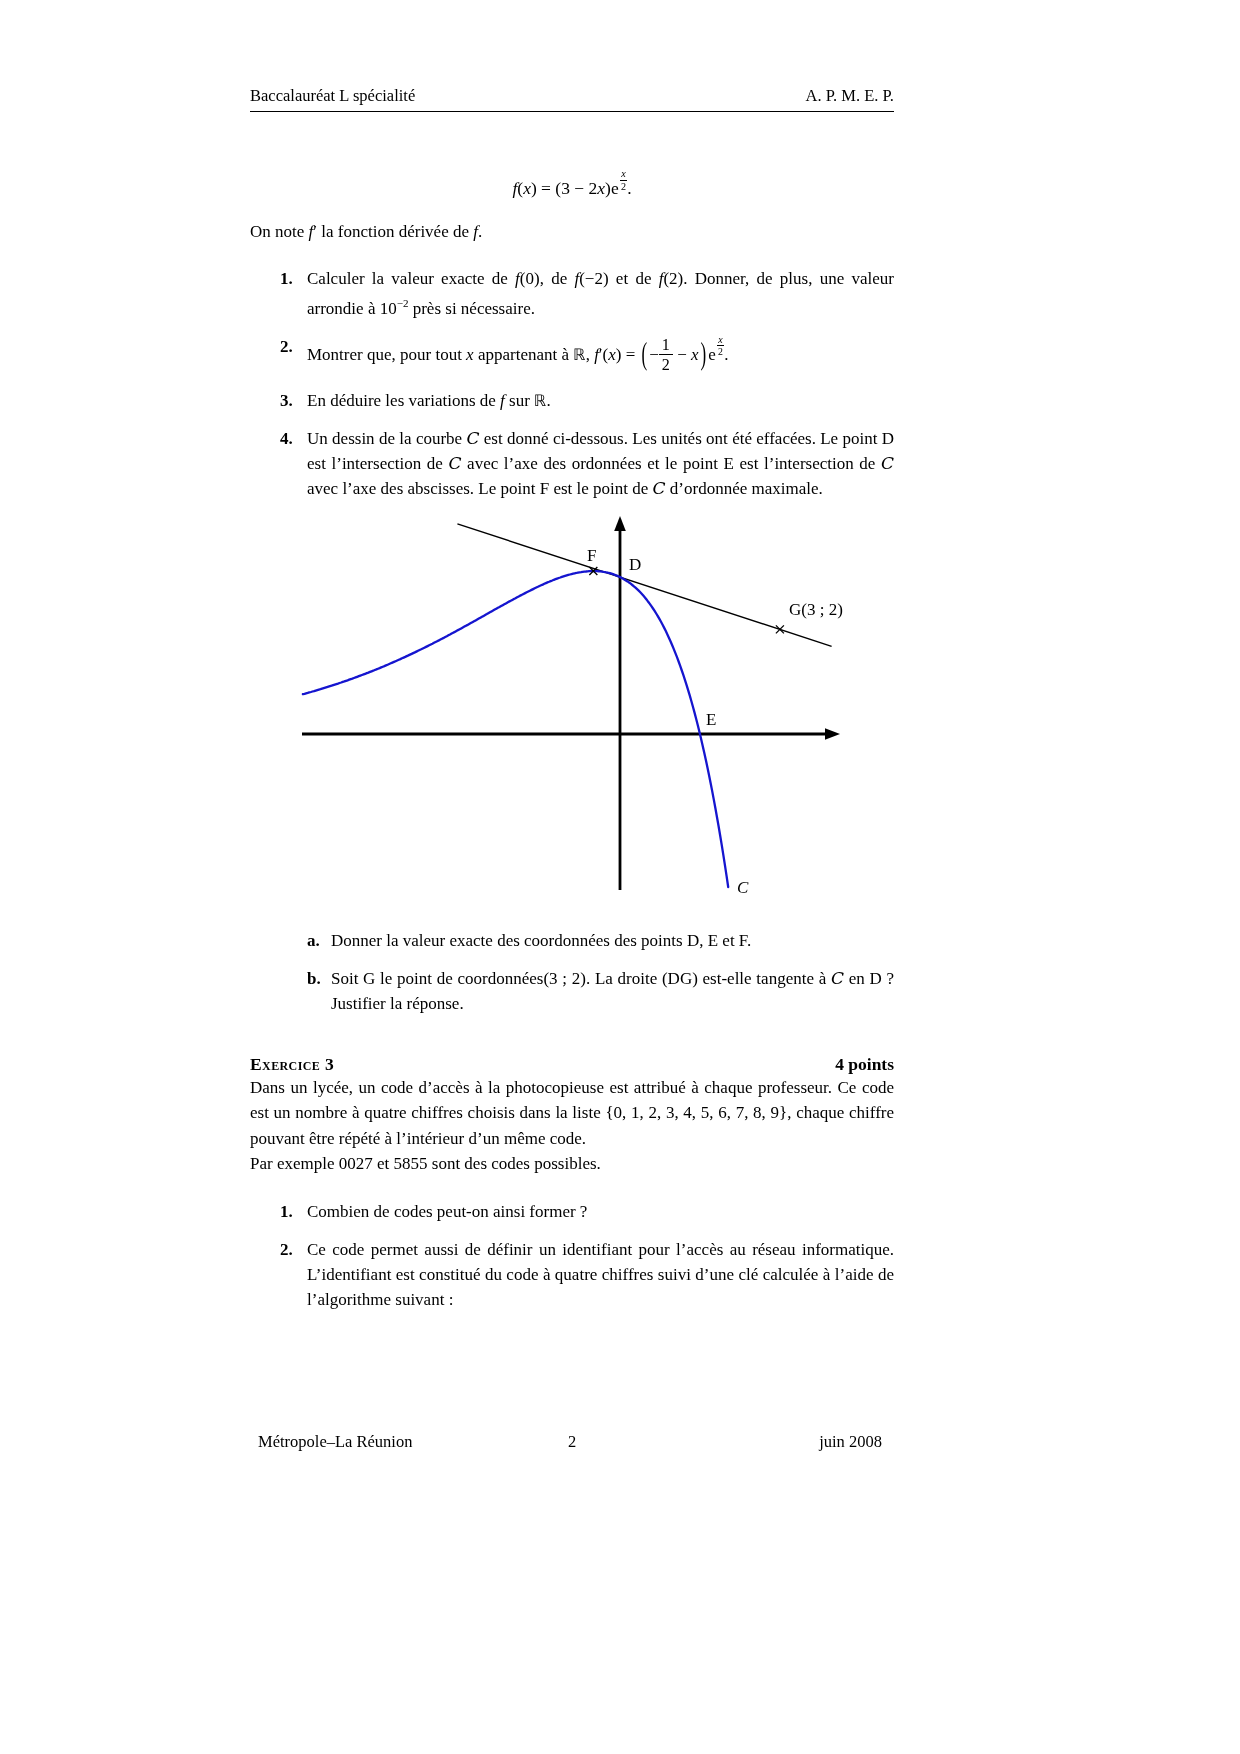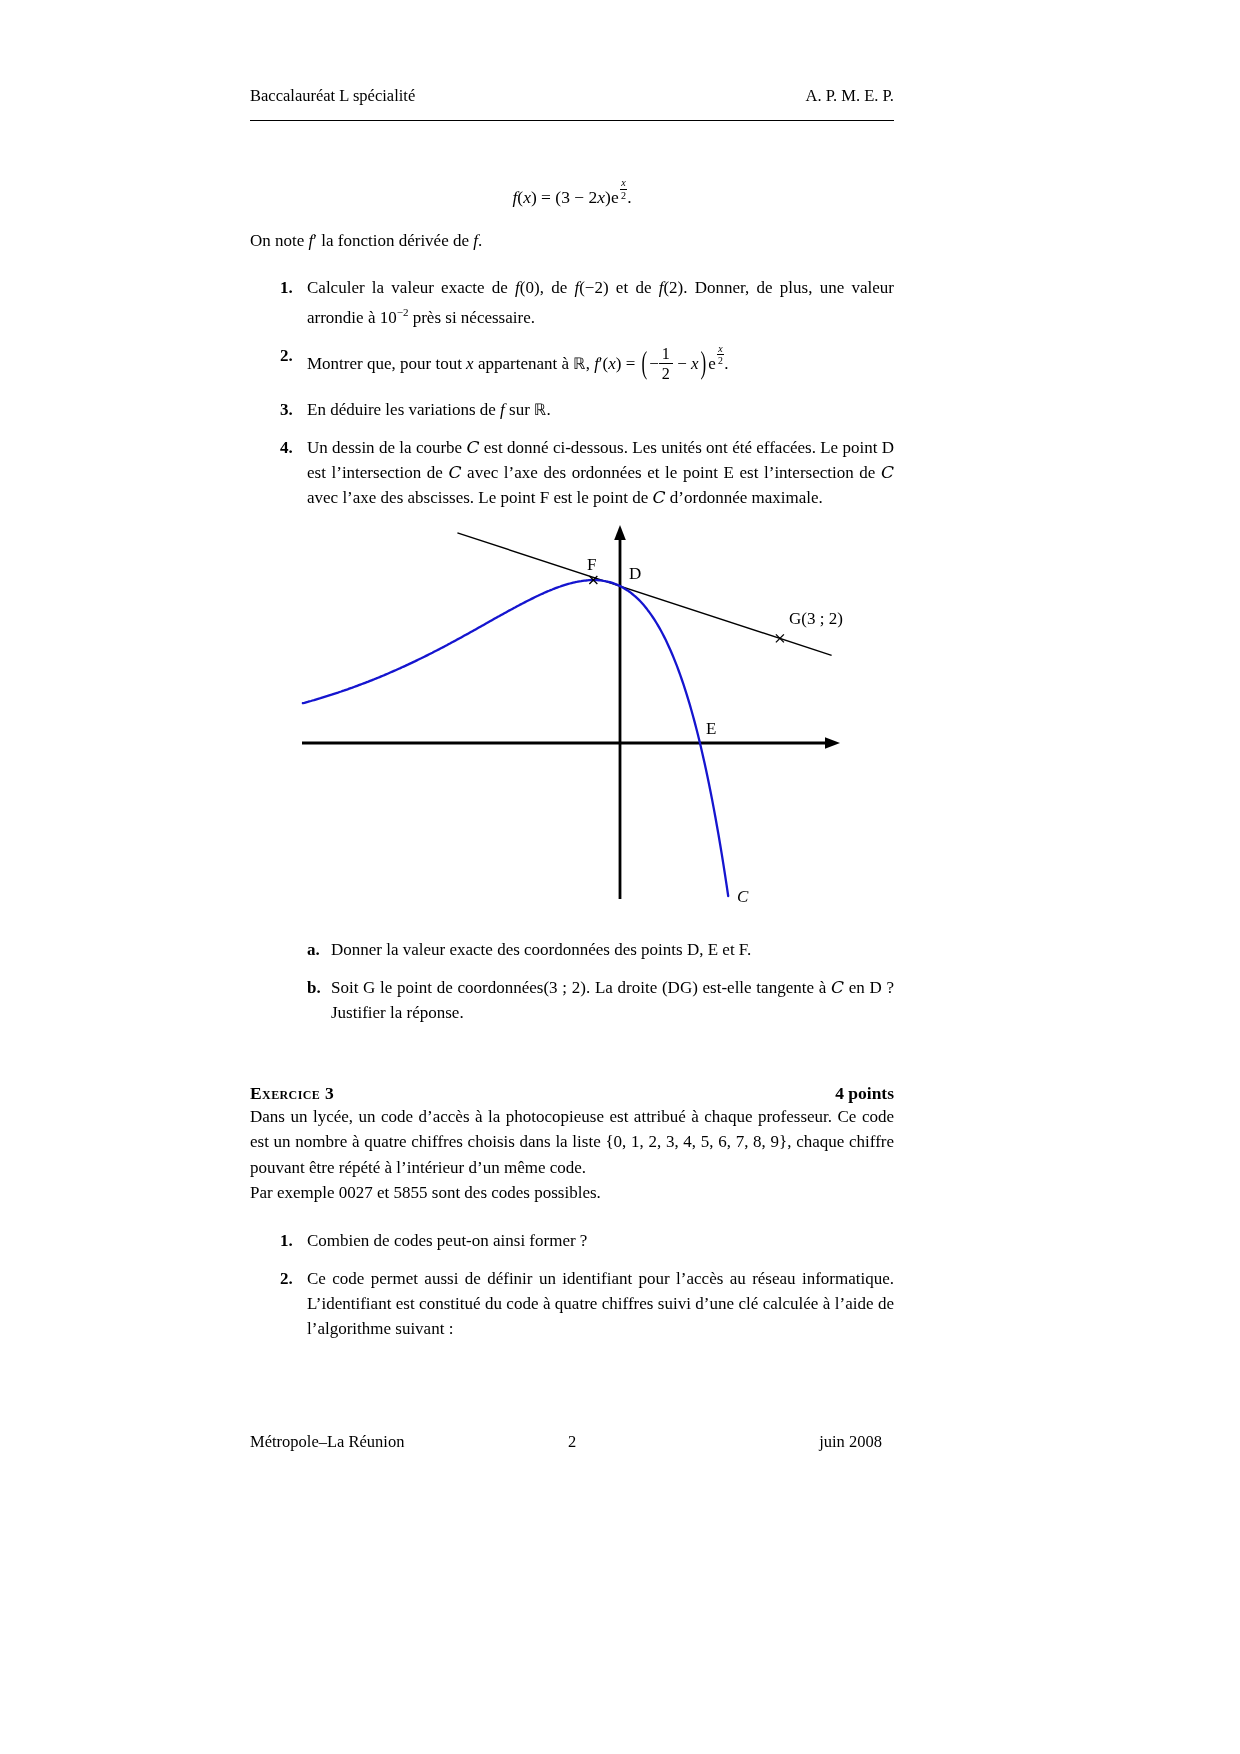--- a/index.html
+++ b/index.html
@@ -1,37 +1,37 @@
 <!DOCTYPE html>
 <html lang="fr"><head>
 <meta charset="utf-8">
 <style>
   html,body{margin:0;padding:0;background:#ffffff;}
   .page{position:relative;width:1240px;height:1754px;background:#ffffff;overflow:hidden;
         font-family:"Liberation Serif","DejaVu Serif",serif;color:#000;}
   .content{position:absolute;left:250px;top:0;width:644px;}
   .header{display:flex;justify-content:space-between;align-items:baseline;
-          margin-top:86px;padding-bottom:14px;border-bottom:1.3px solid #000;font-size:16.5px;}
+          margin-top:86px;padding-bottom:5px;border-bottom:1.3px solid #000;font-size:16.5px;}
   .header .hright{font-weight:normal;}
   .formula-center{text-align:center;margin-top:56px;font-size:17.5px;}
   .intro{margin-top:20px;font-size:17px;line-height:25px;}
   .olist{margin-top:22px;margin-left:30px;}
   .oli{display:flex;margin-bottom:13px;font-size:17px;line-height:25px;}
   .oli .n{width:27px;font-weight:bold;flex-shrink:0;}
   .oli .t{flex:1;text-align:justify;}
   .sublist{margin-left:27px;margin-top:14px;}
   .sublist .oli .n{width:24px;}
   .figwrap{margin:10px 0 6px 20px;width:560px;height:400px;}
-  .ex-head{display:flex;justify-content:space-between;margin-top:58px;font-size:17.5px;}
+  .ex-head{display:flex;justify-content:space-between;margin-top:38px;font-size:17.5px;}
   .ex-title{font-weight:bold;font-variant:small-caps;letter-spacing:0.4px;}
   .ex-points{font-weight:bold;}
   .ex-para{margin-top:0;font-size:17px;line-height:25.5px;text-align:justify;}
   .ex-para2{font-size:17px;line-height:25.5px;}
   .footer{position:absolute;top:1432px;left:250px;width:644px;font-size:16.5px;}
-  .footer .fl{position:absolute;left:0;}
+  .footer .fl{position:absolute;left:8px;}
   .footer .fc{position:absolute;left:0;right:0;text-align:center;}
   .footer .fr{position:absolute;right:12px;}
   sup{font-size:0.65em;}
   .bb{font-family:"DejaVu Sans","DejaVu Serif",sans-serif;font-size:0.92em;}
   .cal{font-family:"DejaVu Serif",serif;font-style:italic;}
   .bp{display:inline-block;transform:scaleY(1.9);transform-origin:50% 55%;margin:0 2px;}
   .frac{display:inline-block;text-align:center;vertical-align:middle;line-height:1.08;
         font-size:0.95em;position:relative;top:-1px;}
   .frac .fn{display:block;border-bottom:1.3px solid #000;padding:0 3px 1px;}
   .frac .fd{display:block;padding-top:1px;}

